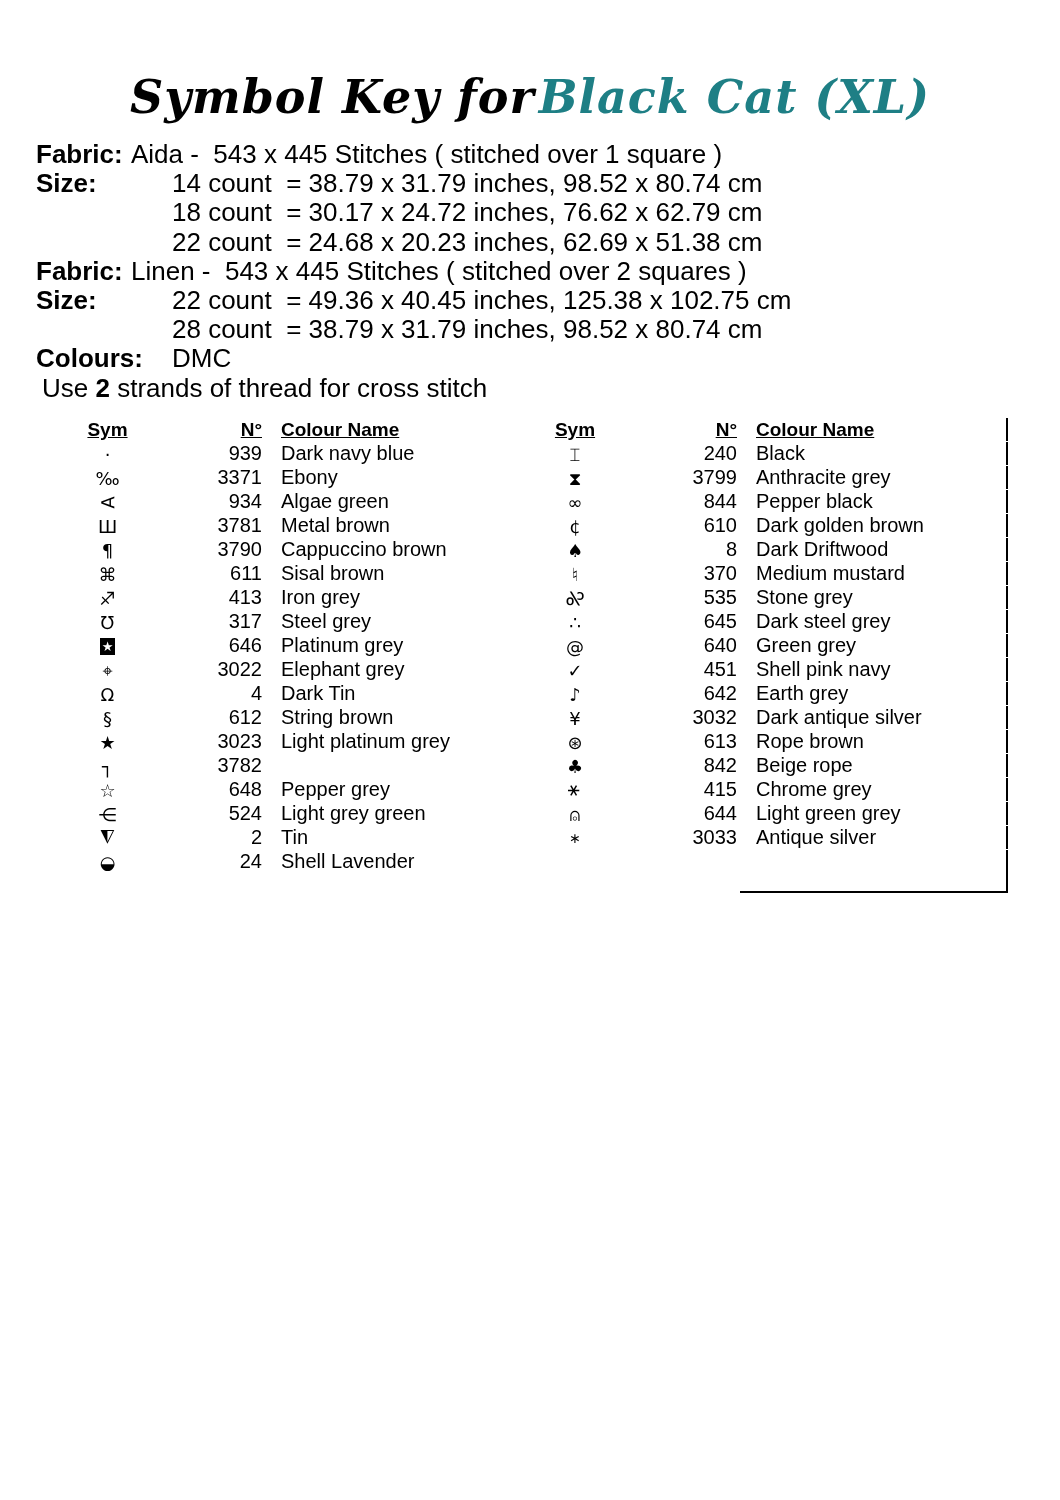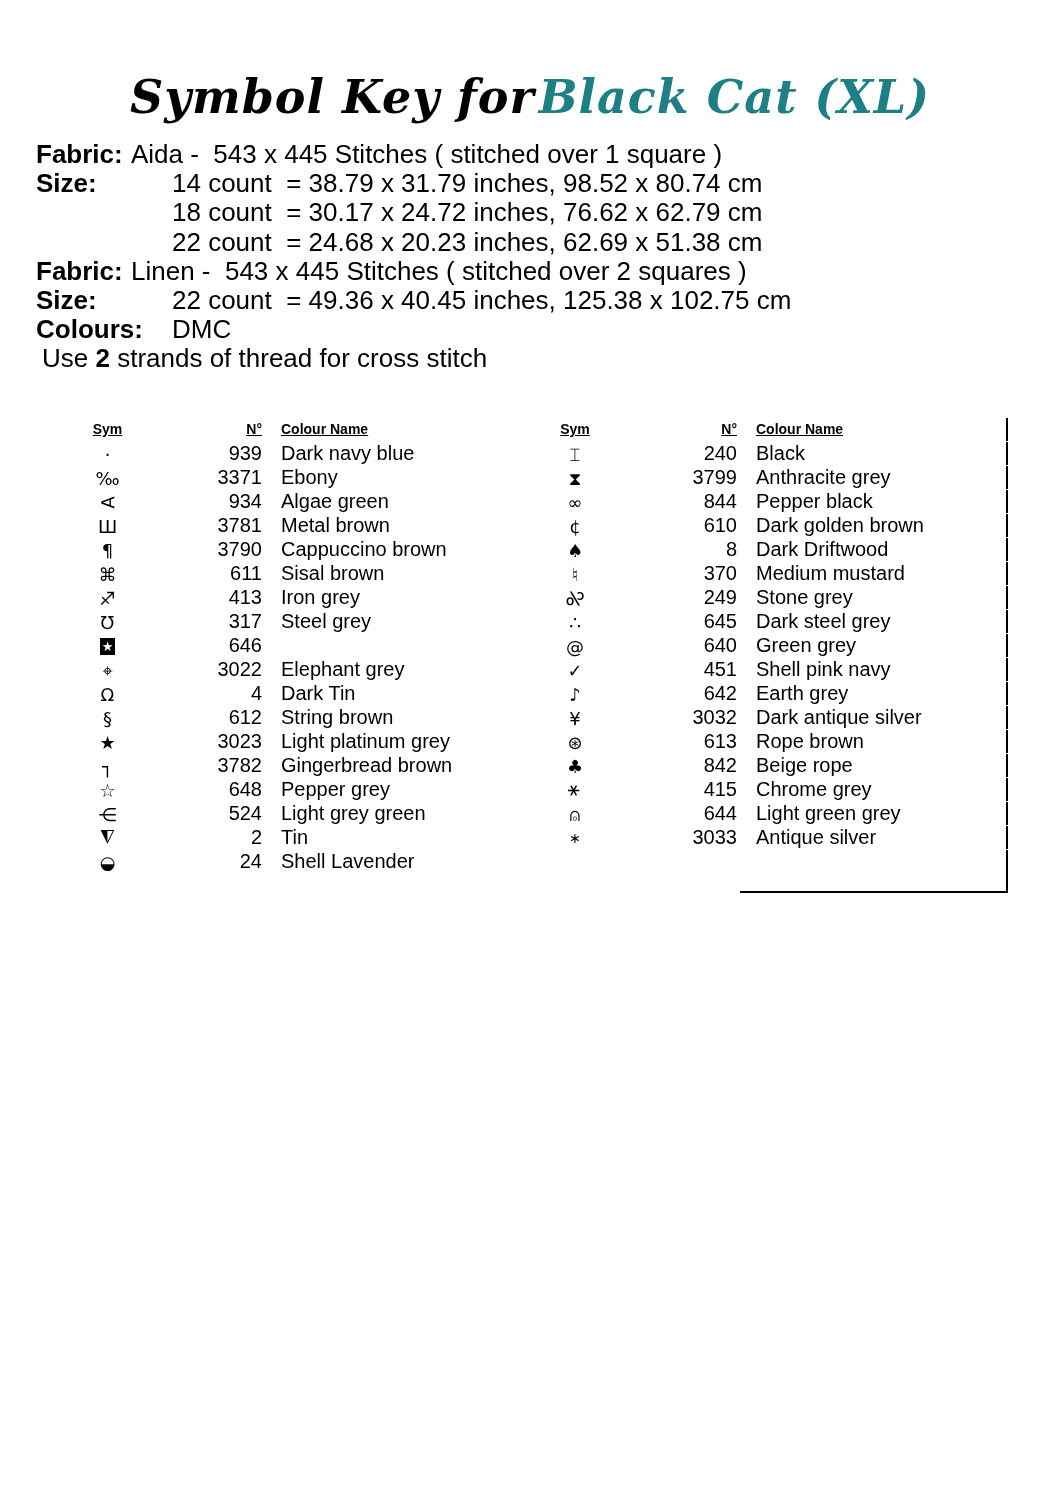--- a/index.html
+++ b/index.html
@@ -26,21 +26,21 @@
   .key-table{position:absolute;left:80px;top:418px;width:928px;display:flex;font-size:20px;}
   .half{display:flex;flex-direction:column;}
   .half.left{width:460px;}
   .half.right{width:468px;position:relative;}
   .trow{display:flex;height:23px;line-height:23px;margin-bottom:1px;white-space:nowrap;}
   .half.right .trow{border-right:2px solid #000;}
   .c-sym{flex:0 0 55px;text-align:center;}
   .half.right .c-sym{flex:0 0 70px;}
   .c-num{flex:0 0 127px;text-align:right;}
   .c-name{flex:1 1 auto;padding-left:19px;}
-  .thead{font-weight:bold;font-size:14px;align-items:center;}
+  .thead{font-weight:bold;font-size:19px;align-items:center;}
   .thead .hd{text-decoration:underline;}
   .thead .c-num{padding-right:0;}
   .sym{
     font-family:"DejaVu Sans", sans-serif;font-size:18px;display:inline-block;
     vertical-align:middle;
   }
   .sym.inv{background:#000;color:#fff;font-size:13px;line-height:15px;padding:1px 2px;}
   .sym.rot90{transform:rotate(90deg);}
   .sym.fliph{transform:scaleX(-1);}
   .sym.flipv{transform:scaleY(-1);}
@@ -80,20 +80,24 @@
   <div class="spec-row">
     <span class="spec-label">Fabric:</span>
     <span class="spec-text">Linen -  543 x 445 Stitches ( stitched over 2 squares )</span>
   </div>
 
   <div class="spec-row">
     <span class="spec-label">Size:</span>
     <span class="spec-text ind">22 count  = 49.36 x 40.45 inches, 125.38 x 102.75 cm</span>
   </div>
 
+  <div class="spec-row">
+    <span class="spec-label"></span>
+    <span class="spec-text ind">28 count  = 38.79 x 31.79 inches, 98.52 x 80.74 cm</span>
+  </div>
 
   <div class="spec-row">
     <span class="spec-label">Colours:</span>
     <span class="spec-text ind">DMC</span>
   </div>
 </div>
   <div class="usage"><span>Use </span><b>2</b><span> strands of thread for cross stitch</span></div>
 </div>
 
 <div class="key-table">
@@ -148,20 +152,21 @@
 
   <div class="trow">
     <span class="c-sym"><span class="sym">℧</span></span>
     <span class="c-num num">317</span>
     <span class="c-name name">Steel grey</span>
   </div>
 
   <div class="trow">
     <span class="c-sym"><span class="sym inv">★</span></span>
     <span class="c-num num">646</span>
+    <span class="c-name name">Platinum grey</span>
   </div>
 
   <div class="trow">
     <span class="c-sym"><span class="sym">⌖</span></span>
     <span class="c-num num">3022</span>
     <span class="c-name name">Elephant grey</span>
   </div>
 
   <div class="trow">
     <span class="c-sym"><span class="sym">Ω</span></span>
@@ -177,21 +182,20 @@
 
   <div class="trow">
     <span class="c-sym"><span class="sym">★</span></span>
     <span class="c-num num">3023</span>
     <span class="c-name name">Light platinum grey</span>
   </div>
 
   <div class="trow">
     <span class="c-sym"><span class="sym">┐</span></span>
     <span class="c-num num">3782</span>
-    <span class="c-name name">Gingerbread brown</span>
   </div>
 
   <div class="trow">
     <span class="c-sym"><span class="sym">☆</span></span>
     <span class="c-num num">648</span>
     <span class="c-name name">Pepper grey</span>
   </div>
 
   <div class="trow">
     <span class="c-sym"><span class="sym">⋲</span></span>
@@ -250,21 +254,21 @@
   </div>
 
   <div class="trow">
     <span class="c-sym"><span class="sym">♮</span></span>
     <span class="c-num num">370</span>
     <span class="c-name name">Medium mustard</span>
   </div>
 
   <div class="trow">
     <span class="c-sym"><span class="sym fliph">℅</span></span>
-    <span class="c-num num">249</span>
+    <span class="c-num num">535</span>
     <span class="c-name name">Stone grey</span>
   </div>
 
   <div class="trow">
     <span class="c-sym"><span class="sym">∴</span></span>
     <span class="c-num num">645</span>
     <span class="c-name name">Dark steel grey</span>
   </div>
 
   <div class="trow">

